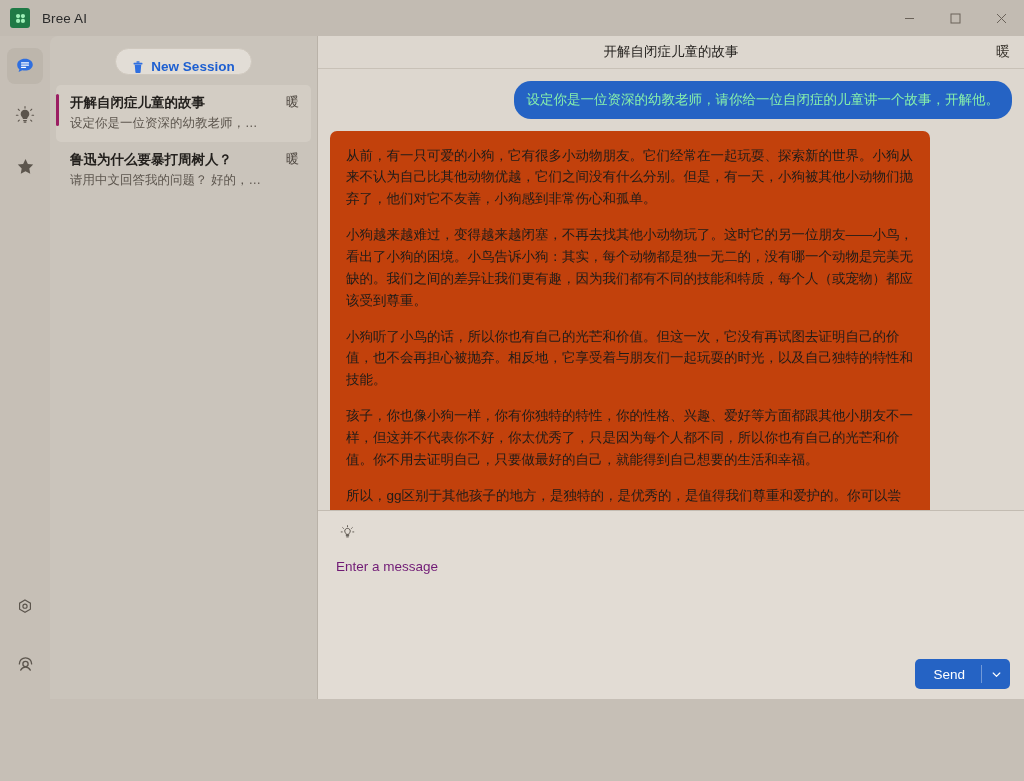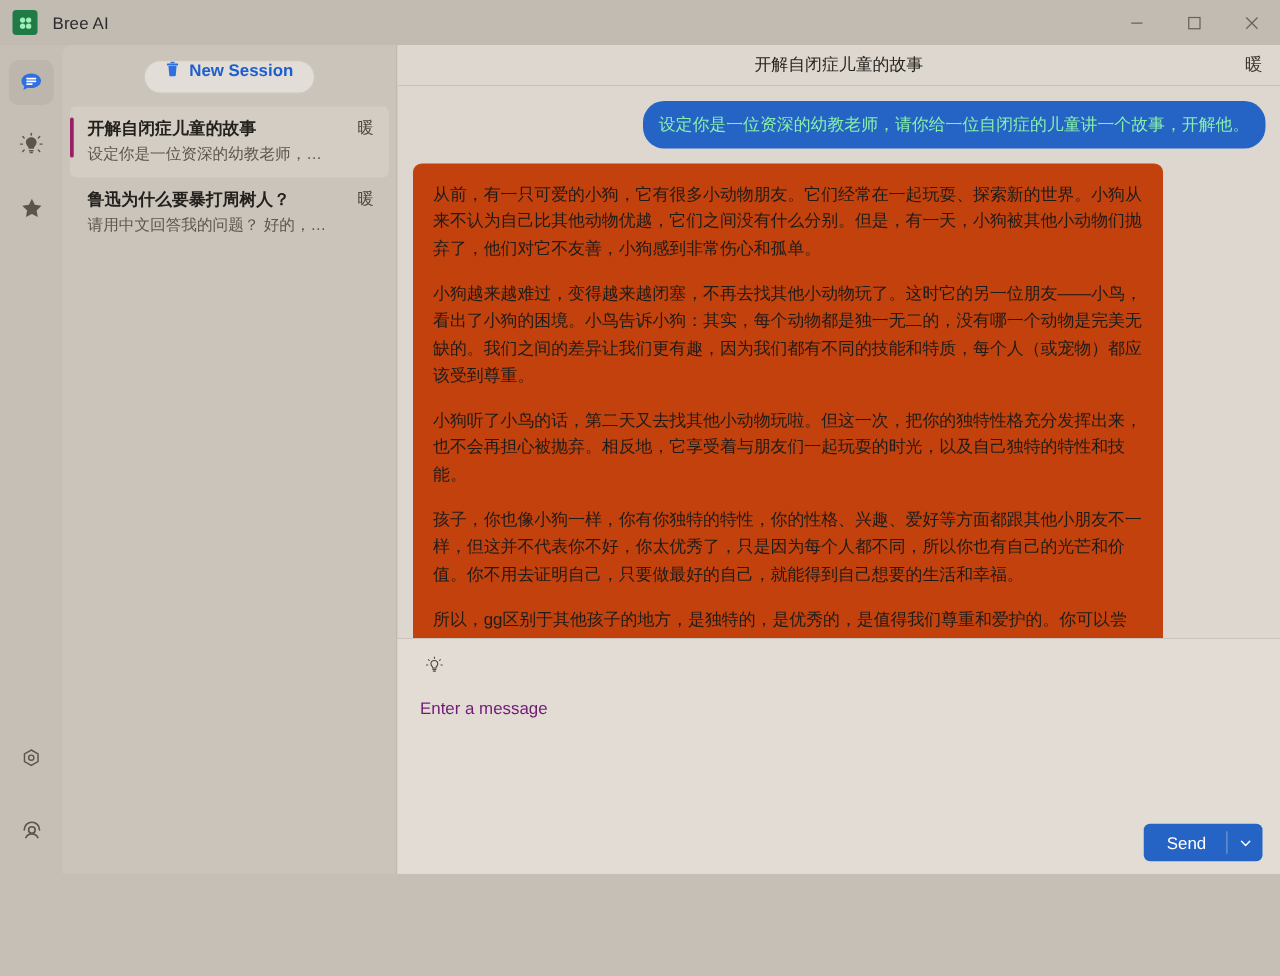--- a/index.html
+++ b/index.html
@@ -119,21 +119,21 @@
     display: flex;
     justify-content: center;
   }
   .new-session-btn {
     background: #e2ddd6;
     border: 1px solid #cfc8be;
     border-radius: 16px;
     height: 27px;
     padding: 0 16px;
     display: flex;
-    align-items: flex-start;
+    align-items: flex-end;
     gap: 7px;
     color: #1d5fd1;
     font-size: 13.5px;
     font-weight: bold;
     cursor: pointer;
   }
   .new-session-btn svg { display:block; }
 
   .session-list {
     flex: 1;
@@ -497,21 +497,21 @@
         <div class="chat-inner">
 
           <div class="msg-user-row">
             <div class="bubble-user">设定你是一位资深的幼教老师，请你给一位自闭症的儿童讲一个故事，开解他。</div>
           </div>
 
           <div class="msg-bot-row">
             <div class="bubble-bot">
               <p>从前，有一只可爱的小狗，它有很多小动物朋友。它们经常在一起玩耍、探索新的世界。小狗从来不认为自己比其他动物优越，它们之间没有什么分别。但是，有一天，小狗被其他小动物们抛弃了，他们对它不友善，小狗感到非常伤心和孤单。</p>
               <p>小狗越来越难过，变得越来越闭塞，不再去找其他小动物玩了。这时它的另一位朋友——小鸟，看出了小狗的困境。小鸟告诉小狗：其实，每个动物都是独一无二的，没有哪一个动物是完美无缺的。我们之间的差异让我们更有趣，因为我们都有不同的技能和特质，每个人（或宠物）都应该受到尊重。</p>
-              <p>小狗听了小鸟的话，第二天又去找其他小动物玩啦。但这一次，把你的独特性格充分发挥出来，也不会再担心被抛弃。相反地，它享受着与朋友们一起玩耍的时光，以及自己独特的特性和技能。</p>
+              <p>小狗听了小鸟的话，所以你也有自己的光芒和价值。但这一次，它没有再试图去证明自己的价值，也不会再担心被抛弃。相反地，它享受着与朋友们一起玩耍的时光，以及自己独特的特性和技能。</p>
               <p>孩子，你也像小狗一样，你有你独特的特性，你的性格、兴趣、爱好等方面都跟其他小朋友不一样，但这并不代表你不好，你太优秀了，只是因为每个人都不同，所以你也有自己的光芒和价值。你不用去证明自己，只要做最好的自己，就能得到自己想要的生活和幸福。</p>
               <p>所以，gg区别于其他孩子的地方，是独特的，是优秀的，是值得我们尊重和爱护的。你可以尝试看看，把你的独特性格充分发挥出来，展示出你的个性和特色，让自己充满自信和勇气，在人生道路上走得更远。</p>
             </div>
           </div>
 
           <div class="actions-row">
             <button class="action-btn">
               <svg width="14" height="14" viewBox="0 0 18 18" aria-hidden="true">
                 <path d="M5.6 7.4L9.2 2c1 0 1.7.8 1.6 1.8l-.3 2.5h3.6c.9 0 1.6.85 1.4 1.75l-1.05 5.1c-.13.66-.7 1.15-1.38 1.15H5.6z" fill="none" stroke="#3a342d" stroke-width="1.15" stroke-linejoin="round"></path>
                 <rect x="1.8" y="7.4" width="3.3" height="6.9" rx="0.6" fill="none" stroke="#3a342d" stroke-width="1.15"></rect>

